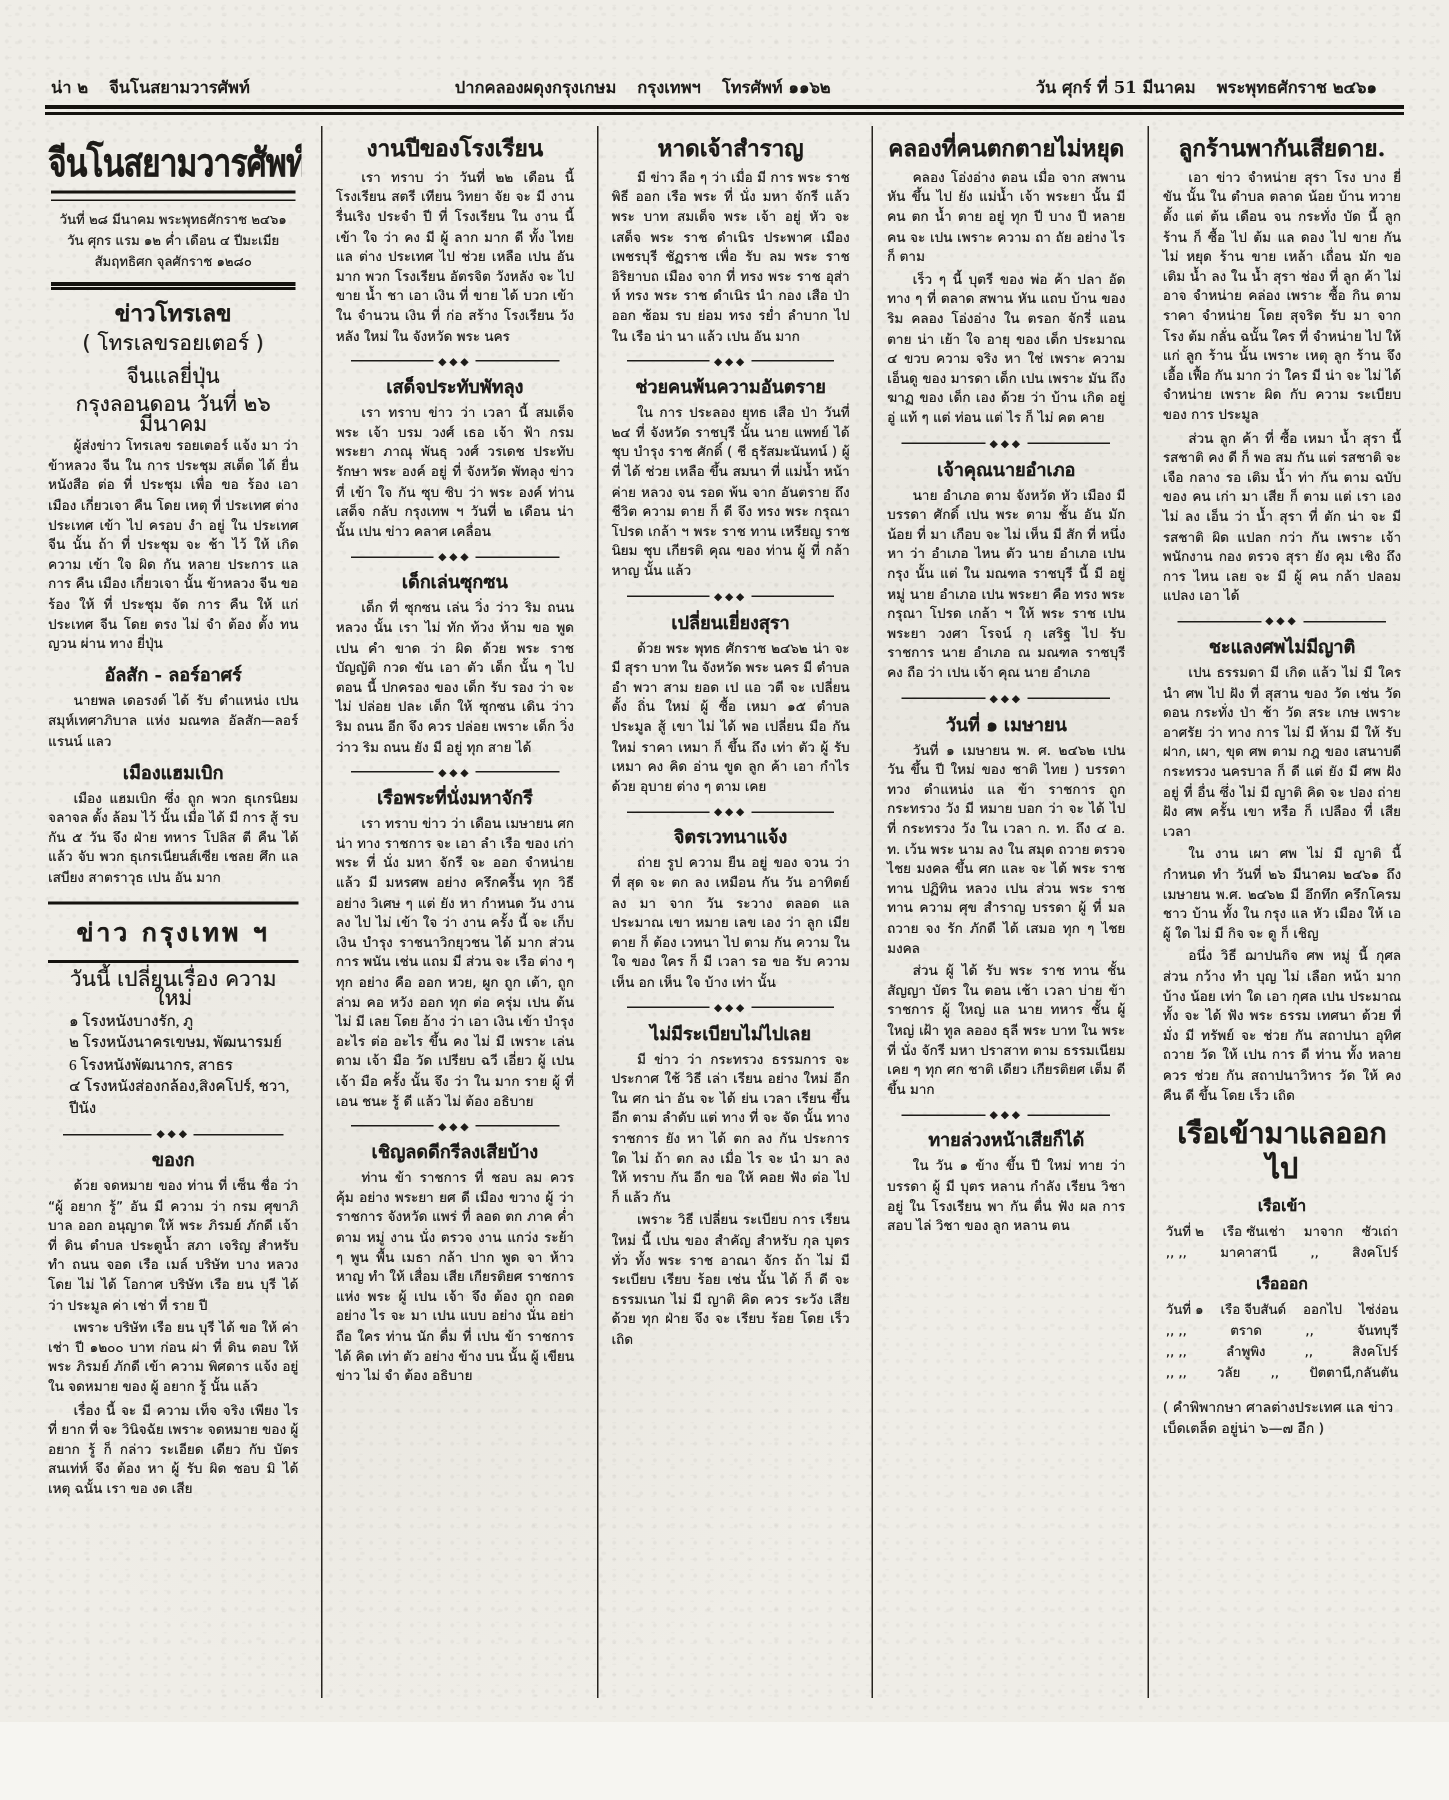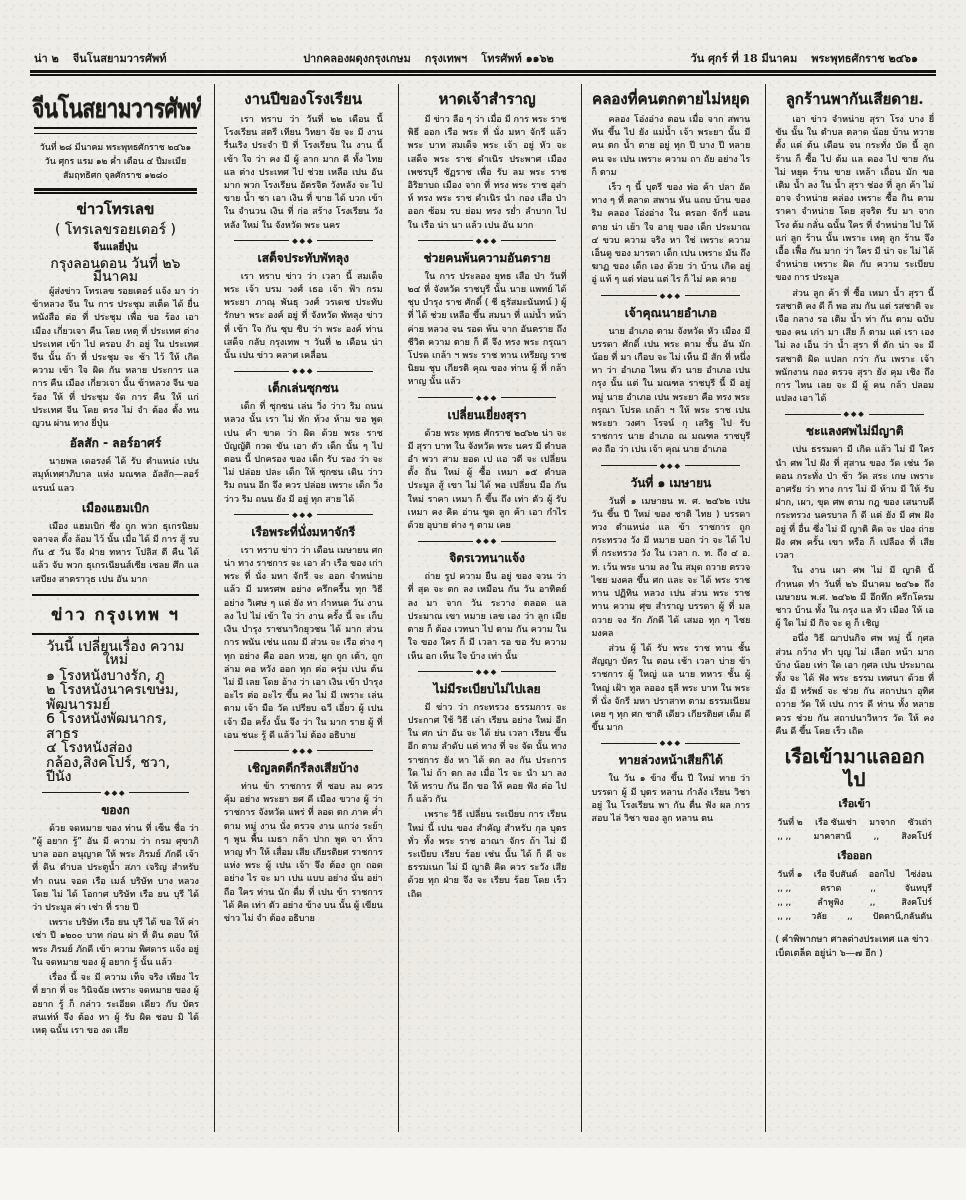--- a/index.html
+++ b/index.html
@@ -23,25 +23,25 @@
     grid-template-columns:repeat(5,1fr);column-gap:13px;}
   .col{overflow:hidden;padding:0 2px;text-shadow:0.2px 0.3px 0.3px rgba(30,28,25,0.55);}
   .col + .col{border-left:1.5px solid #26231e;padding-left:9px;}
   .mast-title{font-family:"DejaVu Serif", serif;font-weight:bold;font-size:21px;text-align:center;
     transform:scaleY(1.22);transform-origin:top;margin:4px 0 2px;letter-spacing:-0.5px;white-space:nowrap;}
   .mast-rule{height:4px;border-top:2px solid #15130f;border-bottom:1px solid #15130f;margin:6px 2px 6px;}
   .mast-date{text-align:center;font-size:8.8px;line-height:14px;}
   .mast-rule2{height:6px;background:linear-gradient(#15130f 0 2.6px, transparent 2.6px 3.6px, #15130f 3.6px 5.6px, transparent 5.6px);margin:6px 2px 4px;}
   .headline{font-family:"DejaVu Serif", serif;font-weight:bold;font-size:15px;text-align:center;margin:6px 0 5px;line-height:18px;}
   .subhead{font-family:"DejaVu Serif", serif;font-weight:bold;font-size:12px;text-align:center;margin:6px 0 4px;line-height:15px;}
-  .boldcenter{font-weight:bold;font-size:10px;text-align:center;margin:3px 0;}
+  .boldcenter{font-weight:normal;font-size:14px;text-align:center;margin:3px 0;}
   .centerline{text-align:center;font-size:14px;margin:2px 0;line-height:13px;}
   .para{font-size:9px;line-height:13.2px;text-align:justify;text-indent:17px;margin:0 0 2px;}
   .listwrap{margin:2px 0 2px 14px;}
-  .listitem{font-size:14px;line-height:14.5px;}
+  .listitem{font-size:10px;line-height:14.5px;font-family:Liberation Serif, serif;}
   .divider{display:flex;align-items:center;margin:5px 10px 4px;}
   .divider::before,.divider::after{content:"";flex:1;border-top:1.6px solid #1d1b18;}
   .divider span{font-size:7px;padding:0 3px;letter-spacing:2px;}
   .banner{border-top:2.5px solid #15130f;border-bottom:2.5px solid #15130f;padding:5px 0 6px;margin:8px 0 5px;
     text-align:center;font-family:"DejaVu Serif", serif;font-weight:bold;font-size:16.5px;letter-spacing:2px;}
   .bigheader{font-family:"DejaVu Serif", serif;font-weight:bold;font-size:19px;text-align:center;margin:7px 0 4px;line-height:23px;}
   .shipsec{font-family:"DejaVu Serif", serif;font-weight:bold;font-size:10.5px;text-align:center;margin:4px 0 3px;}
   .shiprow{display:flex;justify-content:space-between;font-size:8.8px;line-height:14px;padding:0 2px;}
   .shiprow span{white-space:nowrap;}
   .note{font-size:9.3px;line-height:14px;margin-top:9px;}
@@ -51,21 +51,21 @@
 
 <div class="page">
   <div class="topbar">
     <span>น่า ๒</span>
     <span>จีนโนสยามวารศัพท์</span>
     <span class="grow"></span>
     <span>ปากคลองผดุงกรุงเกษม</span>
     <span>กรุงเทพฯ</span>
     <span>โทรศัพท์ ๑๑๖๒</span>
     <span class="grow"></span>
-    <span>วัน ศุกร์ ที่ 18 มีนาคม</span>
+    <span>วัน ศุกร์ ที่ 51 มีนาคม</span>
     <span>พระพุทธศักราช ๒๔๖๑</span>
   </div>
   <div class="thick-rule"></div>
   <div class="columns" id="columns">
       <div class="col">
         <div class="mast-title">จีนโนสยามวารศัพท์</div>
         <div class="mast-rule"></div>
         <div class="mast-date">วันที่ ๒๘ มีนาคม พระพุทธศักราช ๒๔๖๑</div>
         <div class="mast-date">วัน ศุกร แรม ๑๒ ค่ำ เดือน ๔ ปีมะเมีย</div>
         <div class="mast-date">สัมฤทธิศก จุลศักราช ๑๒๘๐</div>

